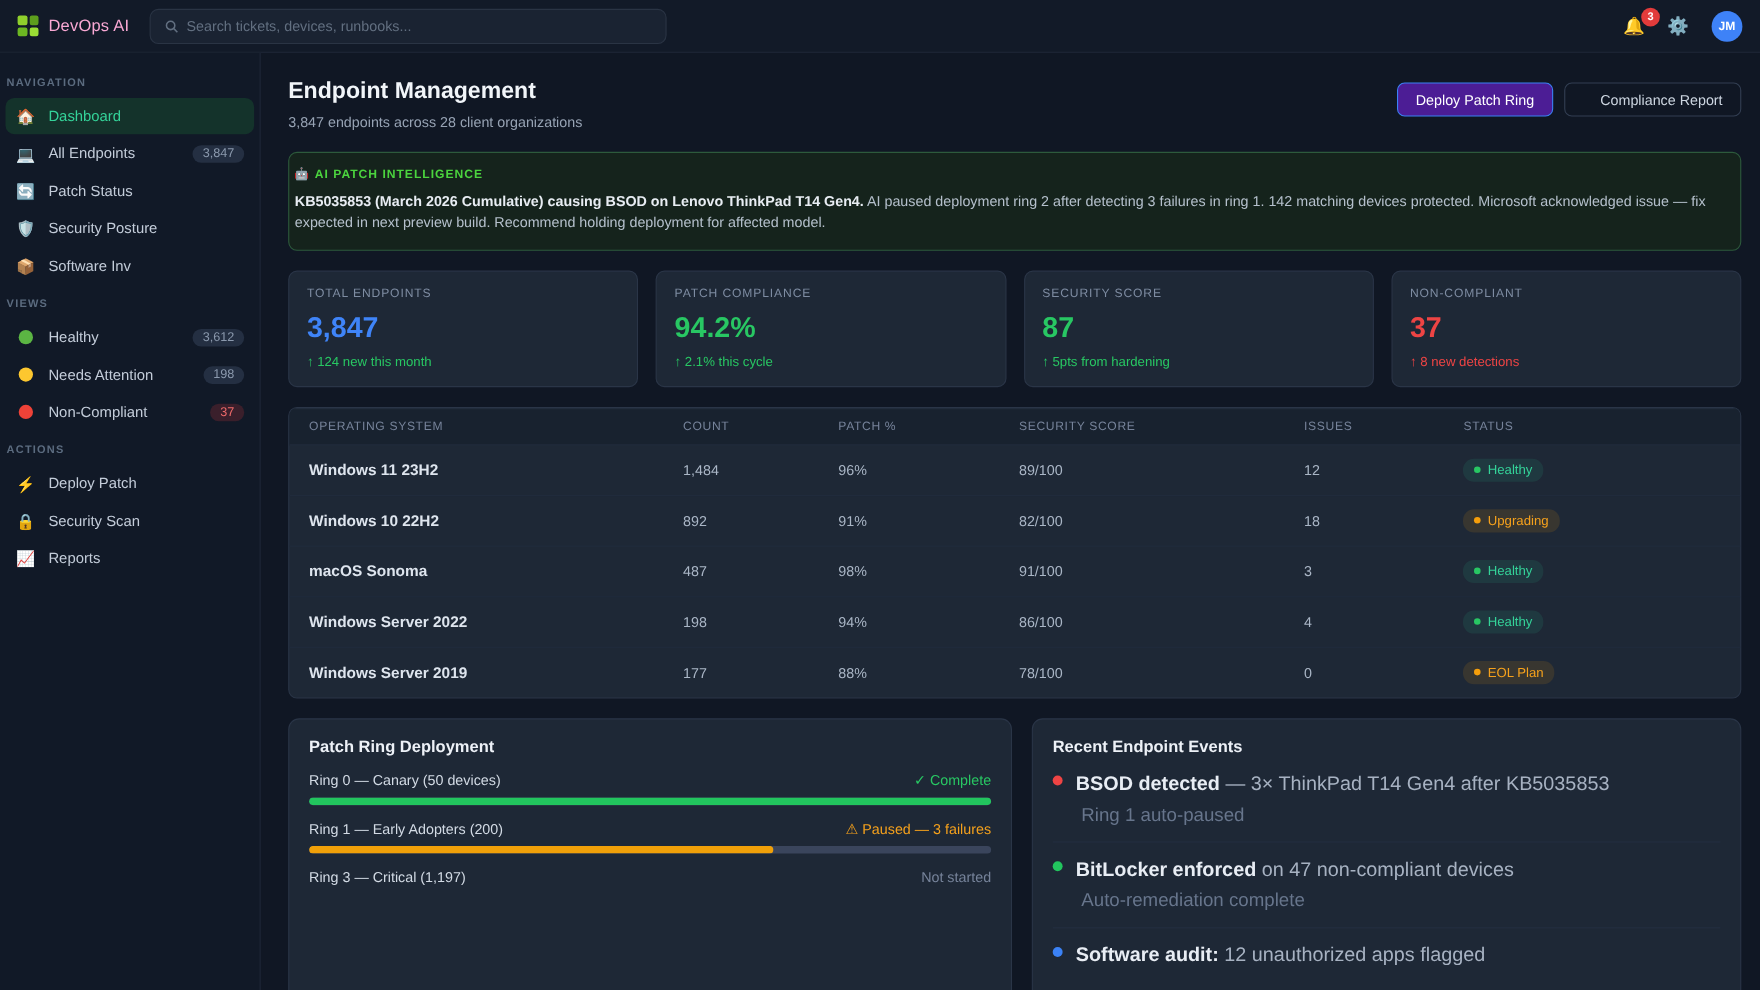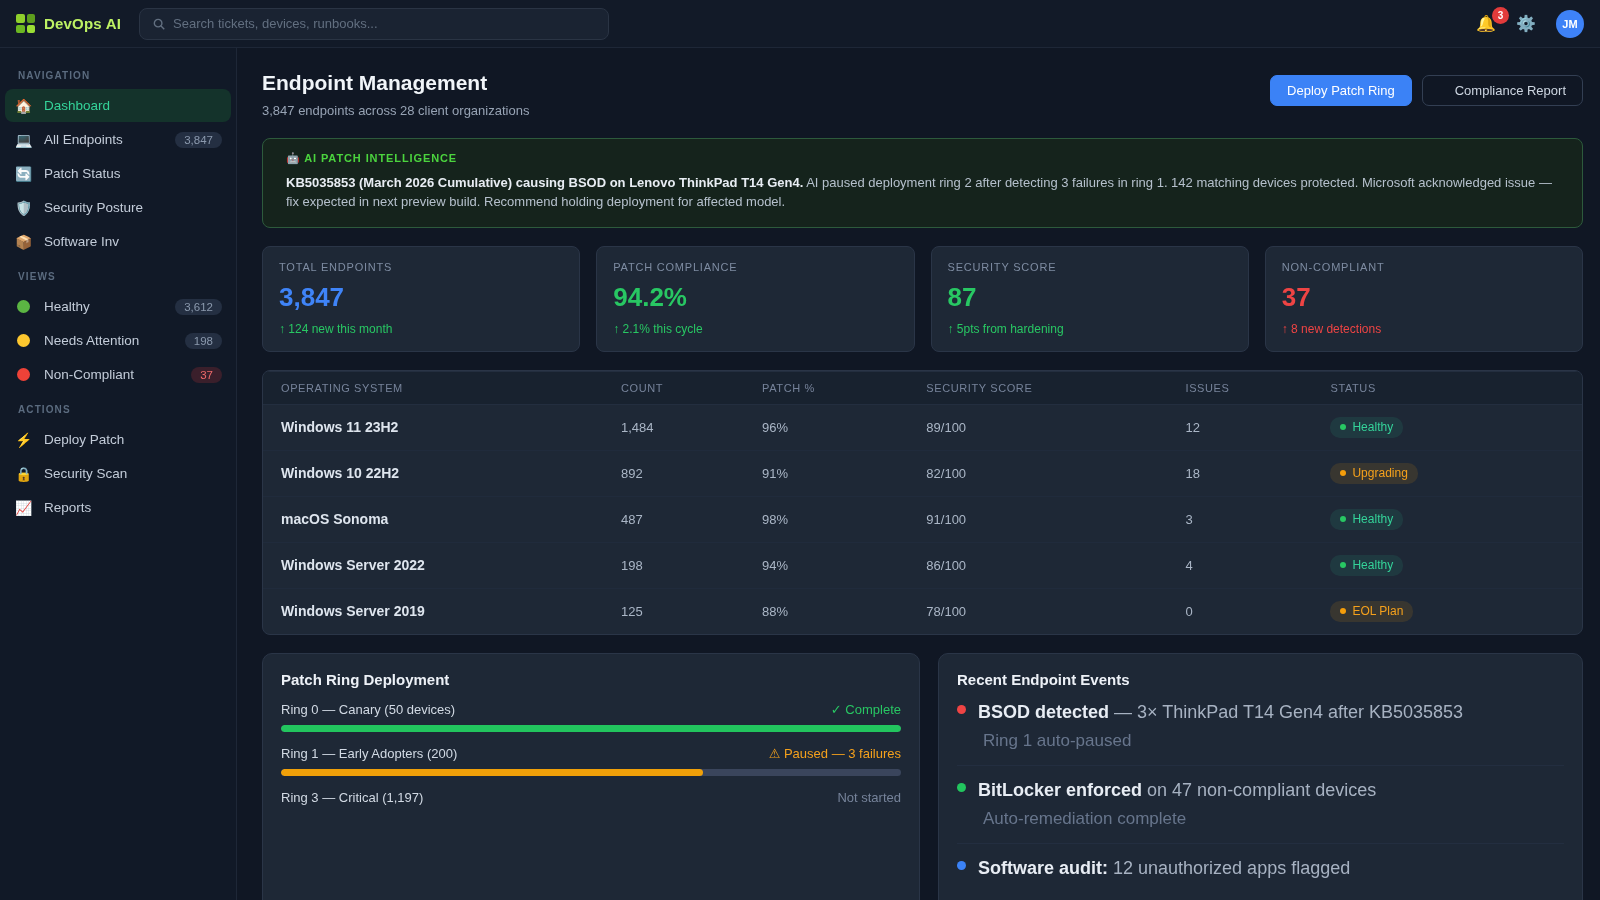--- a/index.html
+++ b/index.html
@@ -16,21 +16,21 @@
     border-bottom:1px solid #1e2737;
     display:flex; align-items:center; padding:0 16px;
   }
   .logo-wrap { display:flex; align-items:center; gap:9px; }
   .logo-grid { width:19px; height:19px; display:grid; grid-template-columns:1fr 1fr; gap:2px; }
   .logo-grid span { border-radius:2px; }
   .logo-grid span:nth-child(1){background:#8fd02c;}
   .logo-grid span:nth-child(2){background:#5d9e1d;}
   .logo-grid span:nth-child(3){background:#6cb722;}
   .logo-grid span:nth-child(4){background:#9ade35;}
-  .logo-title { font-size:15px; font-weight:bold; color:#bef264; letter-spacing:.2px; }
+  .logo-title { font-size:15px; font-weight:normal; color:#f9a8d4; letter-spacing:.2px; }
   .search {
     margin-left:18px; width:470px; height:32px;
     background:#1a2332; border:1px solid #2a3444; border-radius:8px;
     display:flex; align-items:center; gap:7px; padding:0 12px;
   }
   .search svg { flex:0 0 auto; }
   .search input {
     background:transparent; border:none; outline:none; width:100%;
     font-size:13px; color:#c8d2df; font-family:"Liberation Sans", sans-serif;
   }
@@ -49,21 +49,21 @@
     display:flex; align-items:center; justify-content:center; cursor:pointer;
   }
   
   .shell { flex:1; display:flex; min-height:0; }
   .sidebar {
     flex:0 0 237px; background:#111927; border-right:1px solid #1e2737;
     padding:10px 0; overflow:hidden;
   }
   .side-label {
     font-size:10px; letter-spacing:1.1px; color:#5b6b7f; font-weight:bold;
-    text-transform:uppercase; padding:12px 18px 7px;
+    text-transform:uppercase; padding:12px 6px 7px;
   }
   .side-item {
     display:flex; align-items:center; gap:10px; height:33px;
     margin:1px 5px; padding:0 9px; border-radius:8px;
     font-size:13.5px; color:#c3ccd9; cursor:pointer;
   }
   .side-item[data-active="true"] { background:#14332b; color:#34d399; }
   .side-icon { width:20px; text-align:center; font-size:14px; }
   .side-dot { width:13px; height:13px; border-radius:50%; margin:0 4px 0 3px; }
   .side-badge {
@@ -71,26 +71,26 @@
     padding:2px 9px; border-radius:9px;
   }
   .side-badge[data-variant="danger"] { background:#3a1f2b; color:#ef6a6a; }
   
   .main { flex:1; padding:23px 17px 0 25px; overflow:hidden; }
   .page-head { display:flex; justify-content:space-between; align-items:flex-start; }
   .page-title { font-size:21px; font-weight:bold; color:#f1f5f9; }
   .page-sub { font-size:13px; color:#97a3b4; margin-top:8px; }
   .head-actions { display:flex; gap:10px; margin-top:4px; }
   .btn { font-family:"Liberation Sans", sans-serif; font-size:13px; border-radius:7px; padding:7px 16px; cursor:pointer; }
-  .btn-primary { background:#3b82f6; border:1px solid #3b82f6; color:#fff; }
+  .btn-primary { background:#4c1d95; border:1px solid #3b82f6; color:#fff; }
   .btn-secondary { background:transparent; border:1px solid #333f53; color:#cdd6e1;padding-left:32px; }
   
   .banner {
     margin-top:20px; background:#15231c; border:1px solid #2d5a3c;
-    border-radius:8px; padding:13px 23px 15px;
+    border-radius:8px; padding:13px 5px 15px;
   }
   .banner-label { font-size:11px; font-weight:bold; letter-spacing:.9px; color:#4bd43e; }
   .banner-text { margin-top:9px; font-size:13px; line-height:1.45; color:#b5c0cc; }
   .banner-text b { color:#e8edf3; }
   
   .stats { margin-top:18px; display:grid; grid-template-columns:repeat(4,1fr); gap:16px; }
   .stat-card {
     background:#1e2836; border:1px solid #2a3547; border-radius:8px;
     padding:14px 16px 15px;
   }
@@ -336,21 +336,21 @@
         <div>94%</div>
         <div>86/100</div>
         <div>4</div>
         <div><span class="pill" data-status="healthy">
               <span class="dot"></span>
               <span>Healthy</span>
             </span></div>
       </div>
       <div class="t-grid t-row">
         <div class="t-os">Windows Server 2019</div>
-        <div>125</div>
+        <div>177</div>
         <div>88%</div>
         <div>78/100</div>
         <div>0</div>
         <div><span class="pill" data-status="warn">
               <span class="dot"></span>
               <span>EOL Plan</span>
             </span></div>
       </div>
     </section>
 

